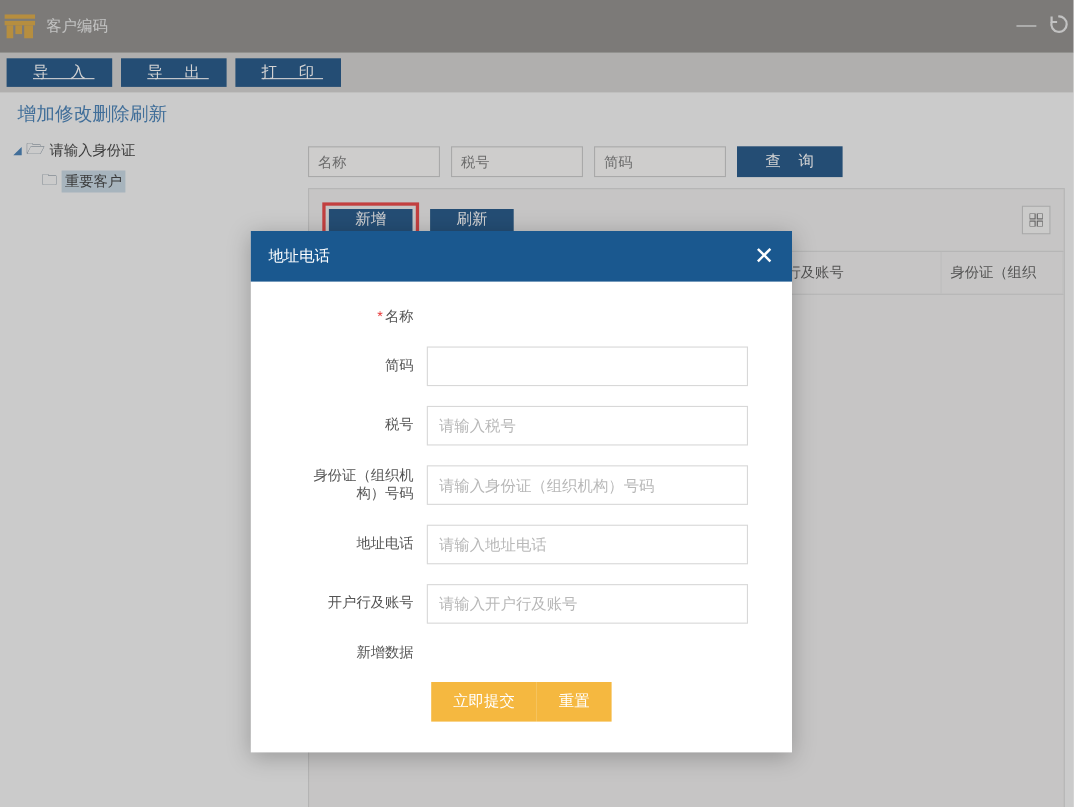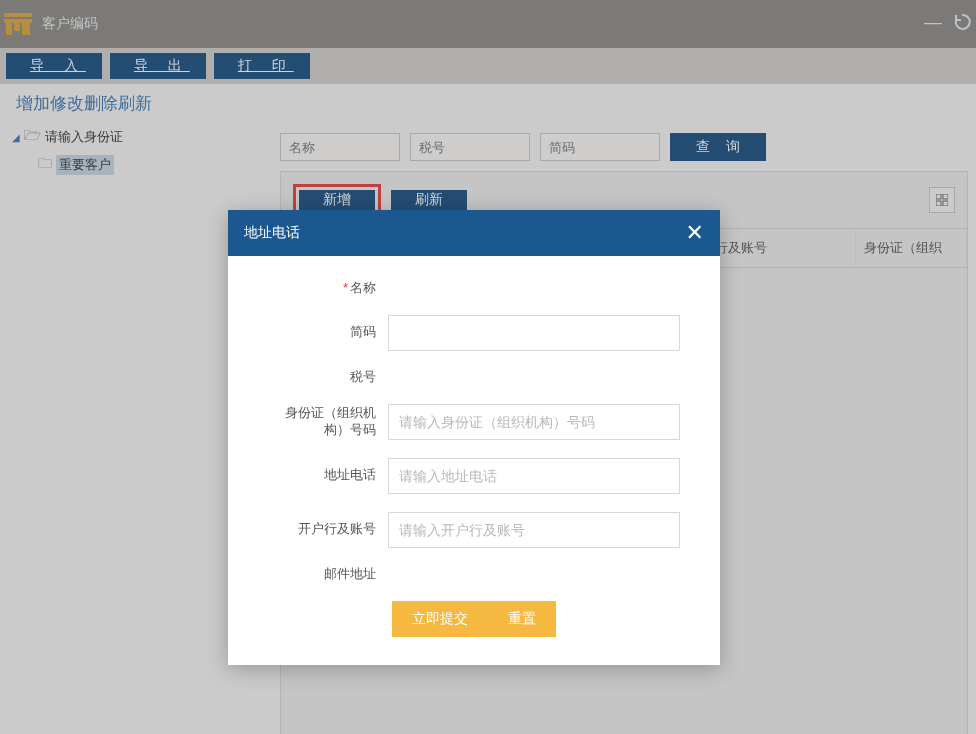--- a/index.html
+++ b/index.html
@@ -372,39 +372,40 @@
       <div class="form-label"><span class="required">*</span><span>名称</span></div>
     </div>
 
     <div class="form-row">
       <div class="form-label">简码</div>
       <input class="form-input" style="">
     </div>
 
     <div class="form-row">
       <div class="form-label">税号</div>
+      <input class="form-input" placeholder="请输入税号" style="">
     </div>
 
     <div class="form-row">
       <div class="form-label">身份证（组织机构）号码</div>
       <input class="form-input" placeholder="请输入身份证（组织机构）号码" style="">
     </div>
 
     <div class="form-row">
       <div class="form-label">地址电话</div>
       <input class="form-input" placeholder="请输入地址电话" style="">
     </div>
 
     <div class="form-row">
       <div class="form-label">开户行及账号</div>
       <input class="form-input" placeholder="请输入开户行及账号" style="">
     </div>
 
     <div class="form-row">
-      <div class="form-label">邮件地址</div>
+      <div class="form-label">新增数据</div>
     </div>
 
     <div class="form-actions">
       <button class="btn-submit">立即提交</button>
       <button class="btn-reset">重置</button>
     </div>
   </div>
 </div>
 
 </body></html>

